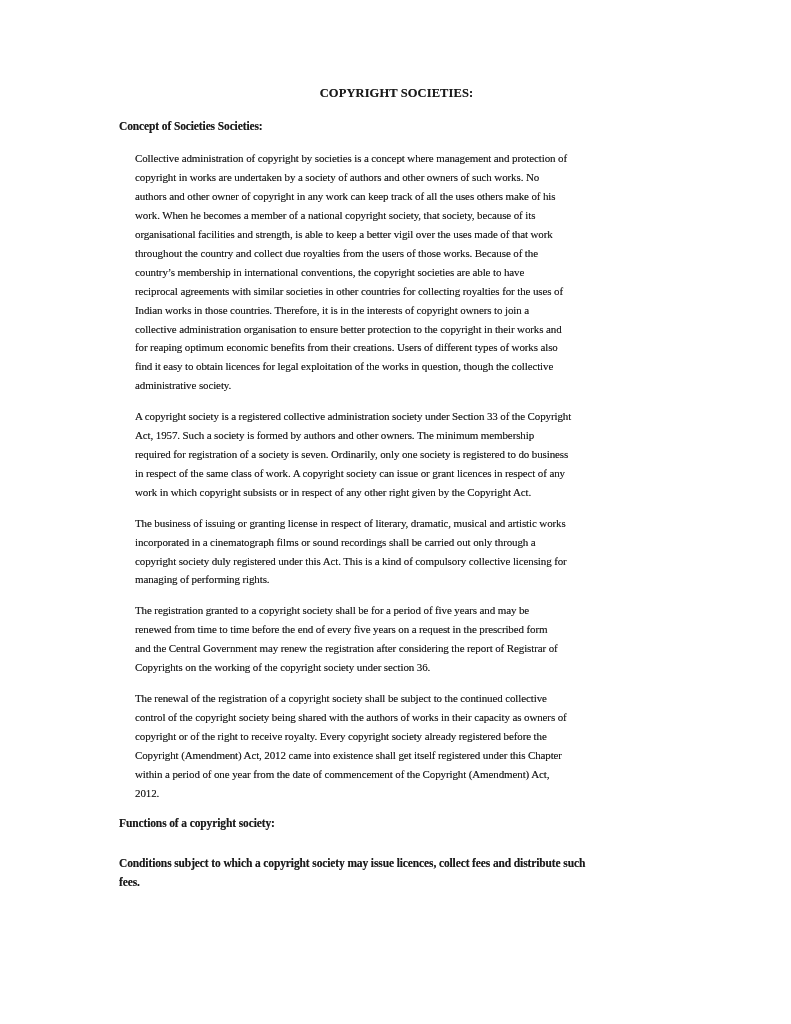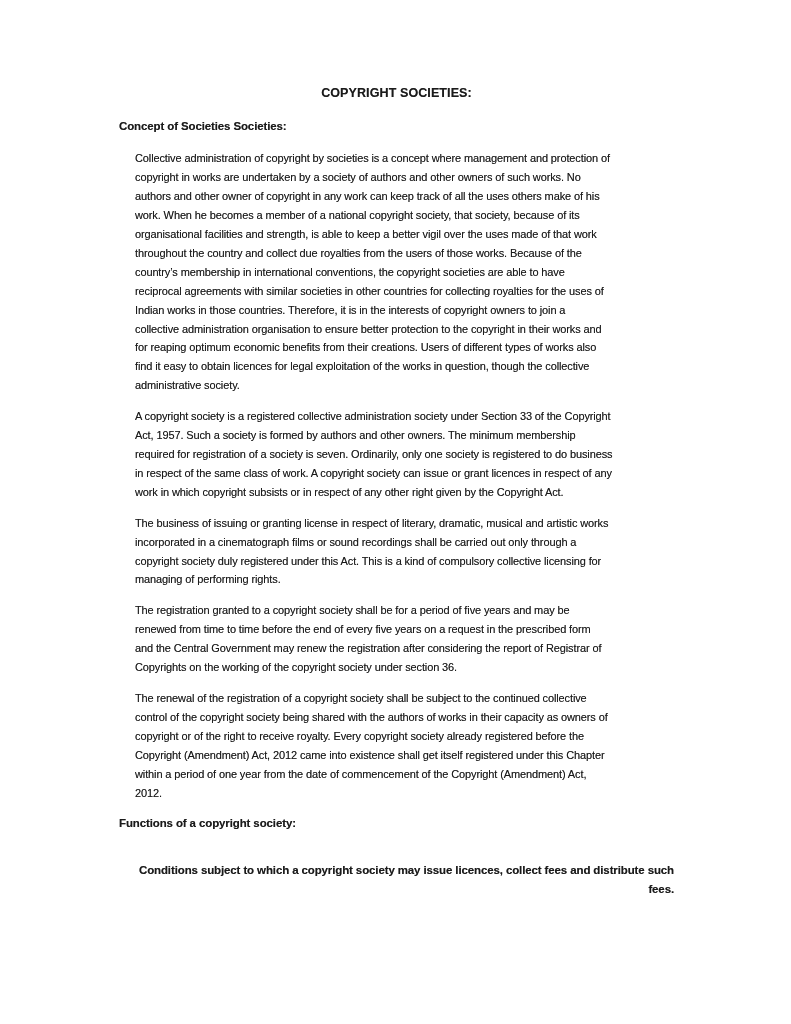--- a/index.html
+++ b/index.html
@@ -12,21 +12,21 @@
     width: 791px;
     height: 1024px;
     background: #ffffff;
     overflow: hidden;
   }
   .doc {
     box-sizing: border-box;
     width: 100%;
     height: 100%;
     padding: 84px 117px 16px 119px;
-    font-family: Liberation Sans, sans-serif;
+    font-family: Liberation Serif, serif;
     color: #1b1b1b;
     letter-spacing: -0.12px;
     text-shadow: 0 0 0.5px rgba(30,30,30,0.55);
   }
   .doc-title {
     margin: 0 0 14px 0;
     font-size: 12.5px;
     font-weight: 700;
     line-height: 19px;
     text-align: center;
@@ -39,25 +39,24 @@
     line-height: 18.9px;
     white-space: pre-line;
   }
   .doc-heading.tight {
     margin-bottom: 6.5px;
   }
   .doc-heading.indent {
     padding-left: 3px;
   }
   .doc-heading.functions {
-    margin-bottom: 28px;
+    margin-bottom: 21px;
   }
   .doc-heading.conditions {
     margin-bottom: 0;
-    text-align: right;
   }
   .doc-para {
     margin: 0 0 12px 16px;
     font-size: 11px;
     font-weight: 400;
     line-height: 18.9px;
     white-space: pre-line;
   }
 </style>
 </head>

